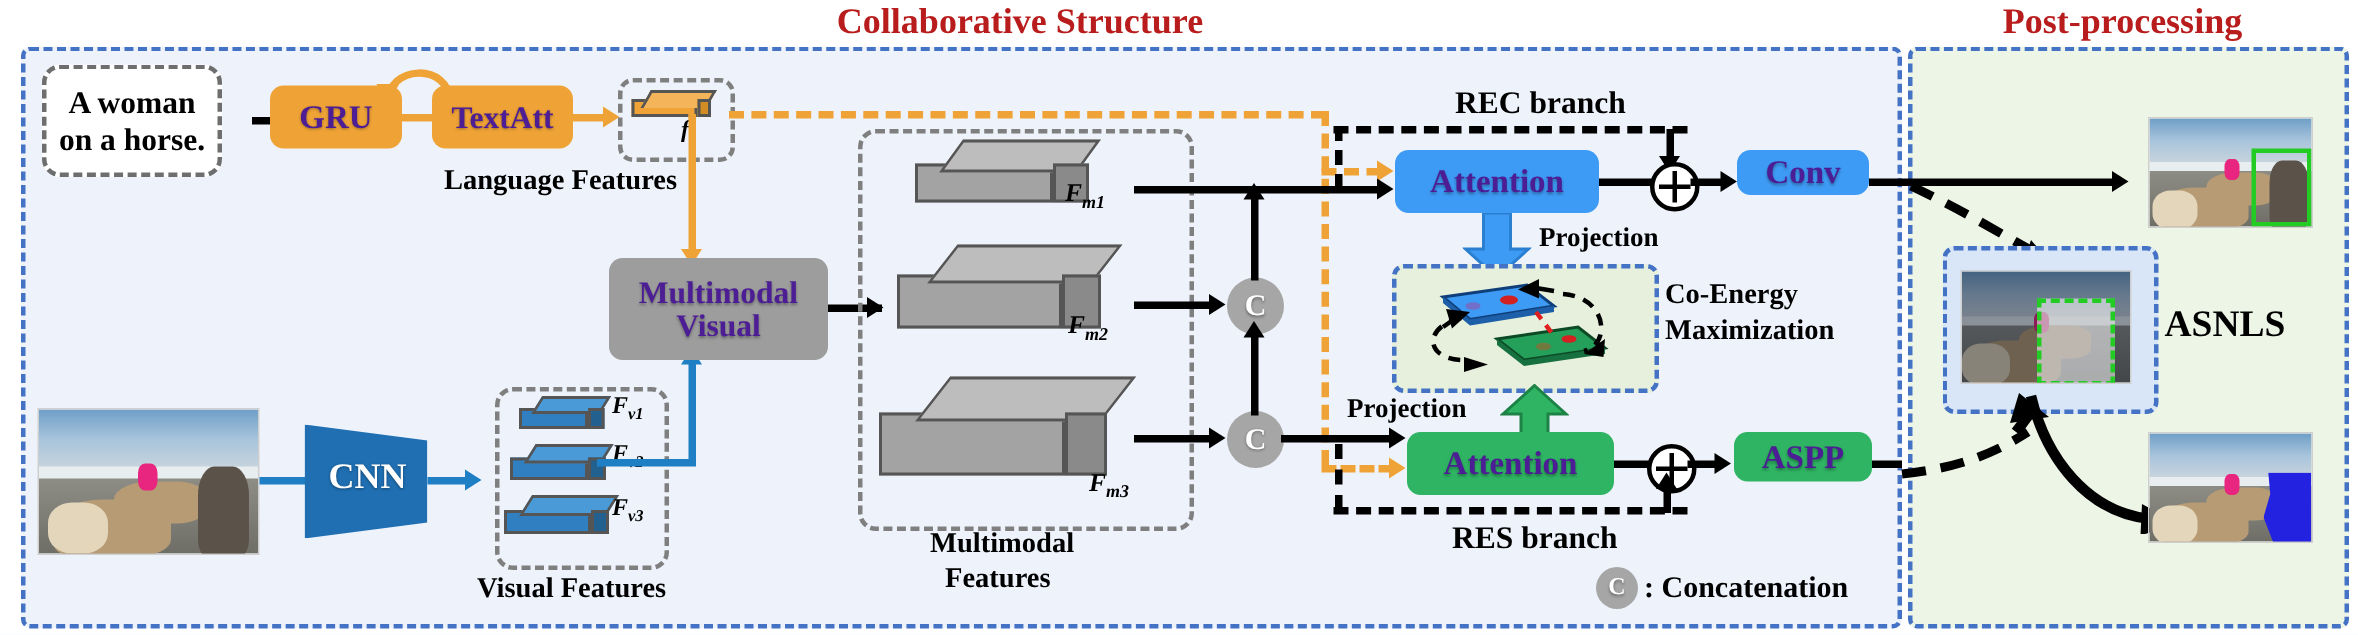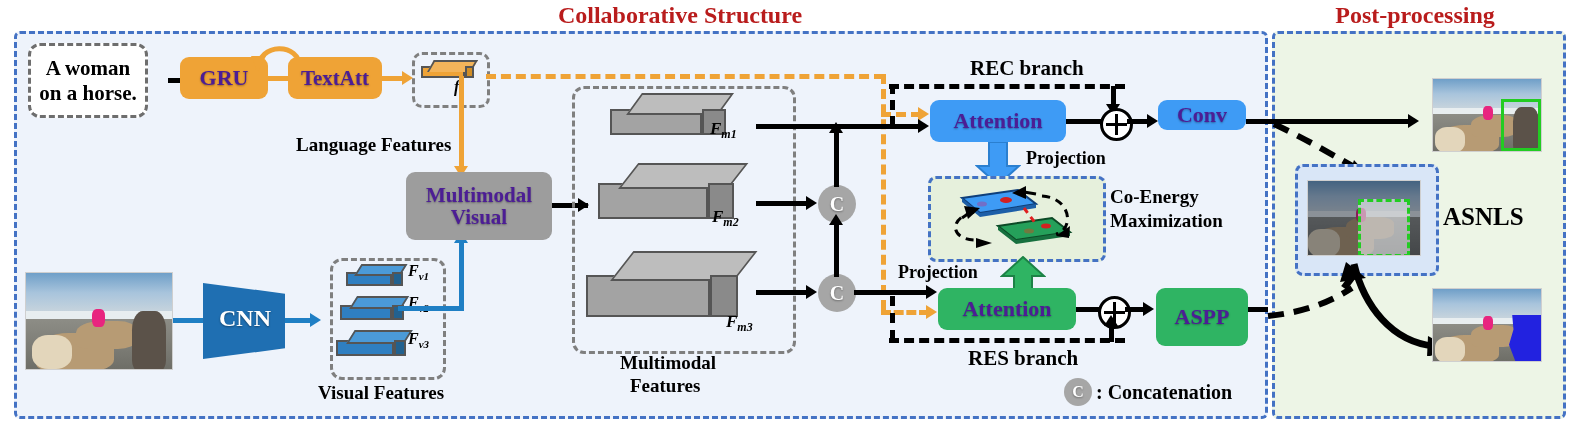--- a/index.html
+++ b/index.html
@@ -117,21 +117,21 @@
   <div class="dashbox" style="left:412px;top:52px;width:72px;height:50px;border-radius:10px;"></div>
   <div class="slab" style="left:421px;top:60px;width:52px;height:18px;">
     <div class="face" style="left:0;top:6px;width:44px;height:12px;background:#efa336;"></div>
     <div class="face" style="left:6px;top:0;width:44px;height:12px;background:#f3b45a;transform:skewX(-30deg);transform-origin:left bottom;border-bottom:none;"></div>
     <div class="face" style="left:44px;top:6px;width:9px;height:12px;background:#d28e25;"></div>
   </div>
   <div class="lbl ital" style="left:454px;top:78px;font-size:16px;">
     <span>f</span><sub style="font-size:11px;">t</sub>
   </div>
 
-  <div class="lbl" style="left:296px;top:110px;font-size:19px;margin-top:24px;">Language Features</div>
+  <div class="lbl" style="left:296px;top:110px;font-size:19px;">Language Features</div>
 
   <div class="dln oh" style="left:486px;top:74px;width:398px;"></div>
   <div class="dln ov" style="left:881px;top:74px;height:236px;"></div>
   <div class="dln oh" style="left:881px;top:112px;width:40px;"></div>
   <div class="arrow r or" style="left:918px;top:107px;"></div>
   <div class="dln oh" style="left:881px;top:310px;width:48px;"></div>
   <div class="arrow r or" style="left:926px;top:305px;"></div>
 
   <div class="ln orange" style="left:459px;top:76px;width:5px;height:4px;"></div>
   <div class="ln orange" style="left:459px;top:76px;width:5px;height:92px;"></div>
@@ -312,21 +312,21 @@
 
   <div class="rbox green" style="left:938px;top:288px;width:138px;height:42px;font-size:22px;">Attention</div>
 
   <div class="ln" style="left:1076px;top:307px;width:38px;height:5px;"></div>
   <div class="plus" style="left:1098px;top:296px;width:27px;height:27px;"></div>
   <div class="ln" style="left:1109px;top:322px;width:5px;height:20px;"></div>
   <div class="arrow u" style="left:1104px;top:315px;"></div>
   <div class="ln" style="left:1125px;top:307px;width:24px;height:5px;"></div>
   <div class="arrow r" style="left:1143px;top:302px;"></div>
 
-  <div class="rbox green" style="left:1156px;top:288px;width:92px;height:58px;font-size:22px;">ASPP</div>
+  <div class="rbox green" style="left:1156px;top:288px;width:92px;height:33px;font-size:22px;">ASPP</div>
 
   <div class="circ" style="left:1064px;top:378px;width:28px;height:28px;font-size:16px;">
     <span>C</span>
   </div>
   <div class="lbl" style="left:1096px;top:381px;font-size:20px;">: Concatenation</div>
 
   <div class="ln" style="left:1246px;top:119px;width:168px;height:5px;"></div>
   <div class="arrow r" style="left:1408px;top:114px;"></div>
 
   <div class="ln" style="left:1248px;top:307px;width:20px;height:5px;"></div>

